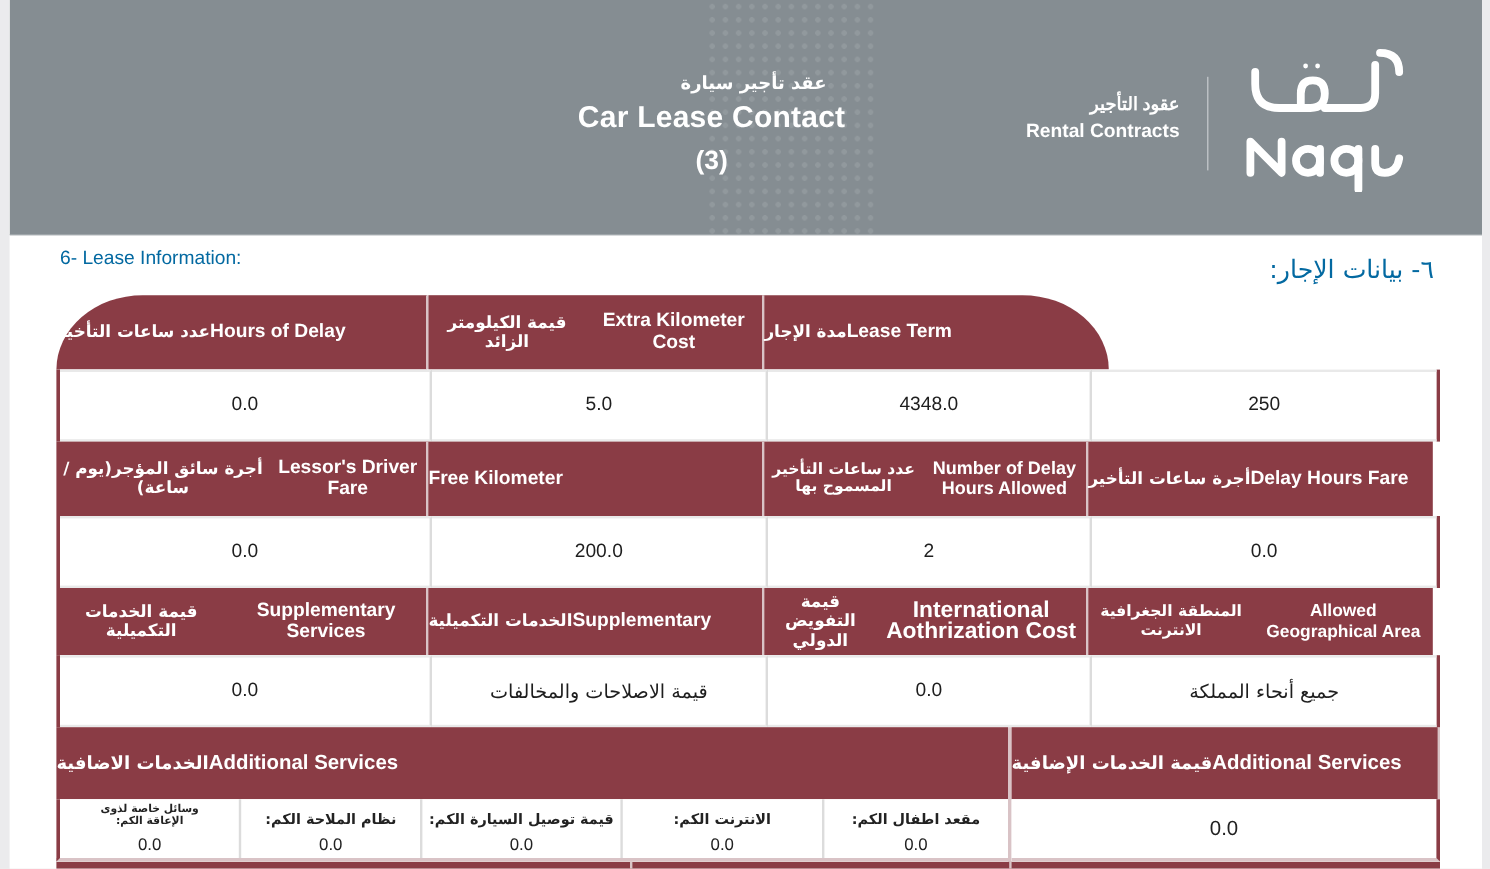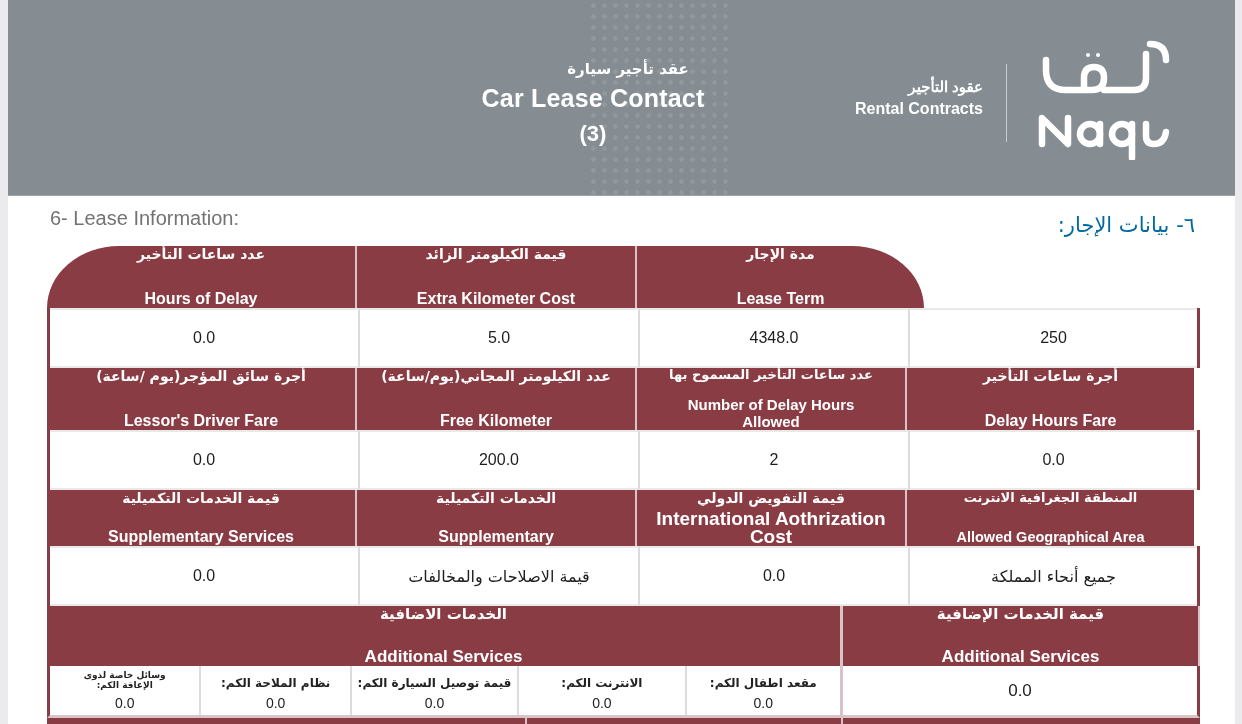--- a/index.html
+++ b/index.html
@@ -26,29 +26,29 @@
   .title-en { font-size: 25px; font-weight: bold; margin-top: 6px; letter-spacing: 0.2px; }
   .title-num { font-size: 22px; font-weight: bold; margin-top: 8px; }
 
   .brand-text { position: absolute; left: 820px; top: 78px; width: 155px; text-align: right; color: #fff; }
   .brand-ar { font-family: Liberation Serif, serif; font-size: 15px; font-weight: bold; direction: rtl; }
   .brand-en { font-size: 16px; font-weight: bold; margin-top: 4px; font-family: "Liberation Sans Narrow", "Liberation Sans", sans-serif; }
   .brand-divider { position: absolute; left: 998px; top: 64px; width: 1px; height: 78px; background: #c9cdd0; }
   .logo { position: absolute; left: 1020px; top: 40px; width: 150px; height: 120px; }
 
   
-  .sec-en { position: absolute; left: 42px; top: 207px; font-size: 20px; color: #737373; }
+  .sec-en { position: absolute; left: 42px; top: 207px; font-size: 16px; color: #0369a1; }
   .sec-ar { position: absolute; right: 40px; top: 213px; font-family: "DejaVu Sans", sans-serif; font-size: 21px; color: #0369a1; direction: rtl; }
 
   
   .tbl { position: absolute; left: 39px; top: 246px; width: 1153px; }
   .row { display: flex; width: 100%; }
   .hdr {
     background: #8a3c45; color: #fff; text-align: center;
-    display: flex; flex-direction: column; justify-content: space-between; align-items: center;
+    display: flex; flex-direction: row; justify-content: flex-start; align-items: center;
     border-right: 2px solid #d9c3c6;
   }
   .hdr:last-child { border-right: none; }
   .hdr .ar { font-family: "DejaVu Sans", sans-serif; font-size: 14px; font-weight: bold; direction: rtl; line-height: 16px; }
   .hdr .en { font-size: 16px; font-weight: bold; line-height: 18px; }
   .val {
     background: #fff; color: #1e1e1e; font-size: 16px; text-align: center;
     display: flex; align-items: center; justify-content: center;
     border-right: 2px solid #dcdcdc; border-top: 2px solid #e9e9e9; border-bottom: 2px solid #e9e9e9;
   }
@@ -140,21 +140,20 @@
       <div class="val c3">4348.0</div>
       <div class="val c4">250</div>
     </div>
 
     <div class="row row-h">
       <div class="hdr c1">
         <div class="ar">أجرة سائق المؤجر(يوم /ساعة)</div>
         <div class="en">Lessor's Driver Fare</div>
       </div>
       <div class="hdr c2">
-        <div class="ar">عدد الكيلومتر المجاني(يوم/ساعة)</div>
         <div class="en">Free Kilometer</div>
       </div>
       <div class="hdr c3">
         <div class="ar" style="font-size:13px;line-height:14px">عدد ساعات التأخير المسموح بها</div>
         <div class="en" style="font-size:15px;line-height:17px;width:210px">Number of Delay Hours Allowed</div>
       </div>
       <div class="hdr c4">
         <div class="ar">أجرة ساعات التأخير</div>
         <div class="en">Delay Hours Fare</div>
       </div>

